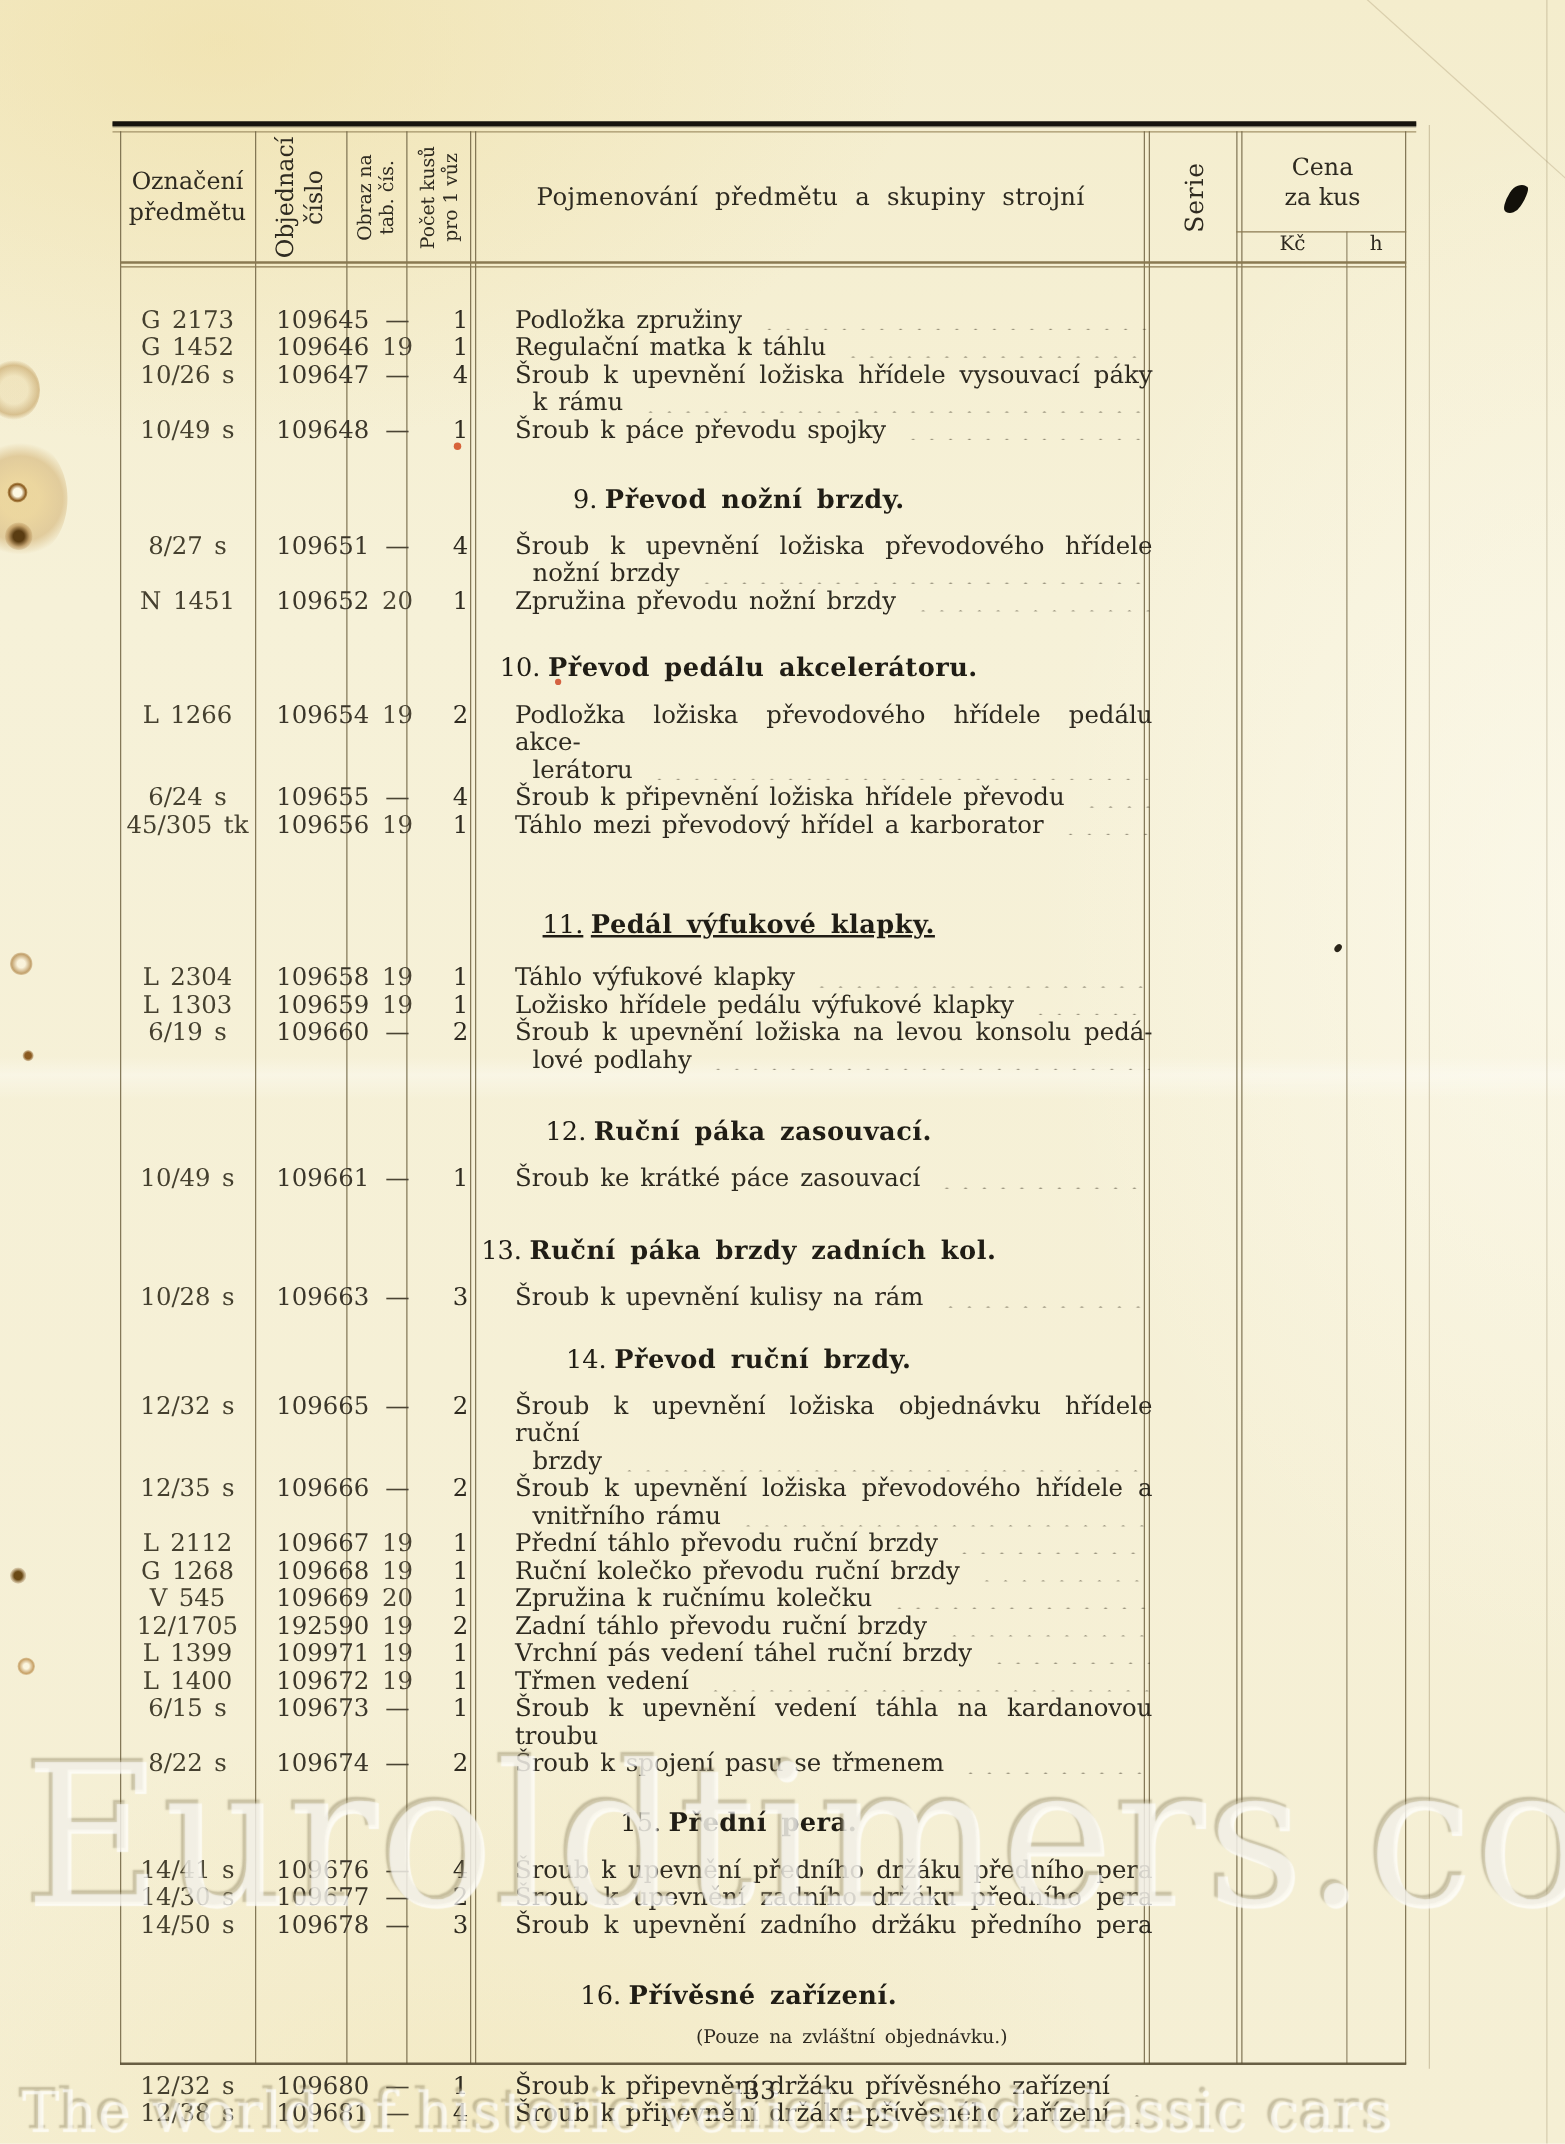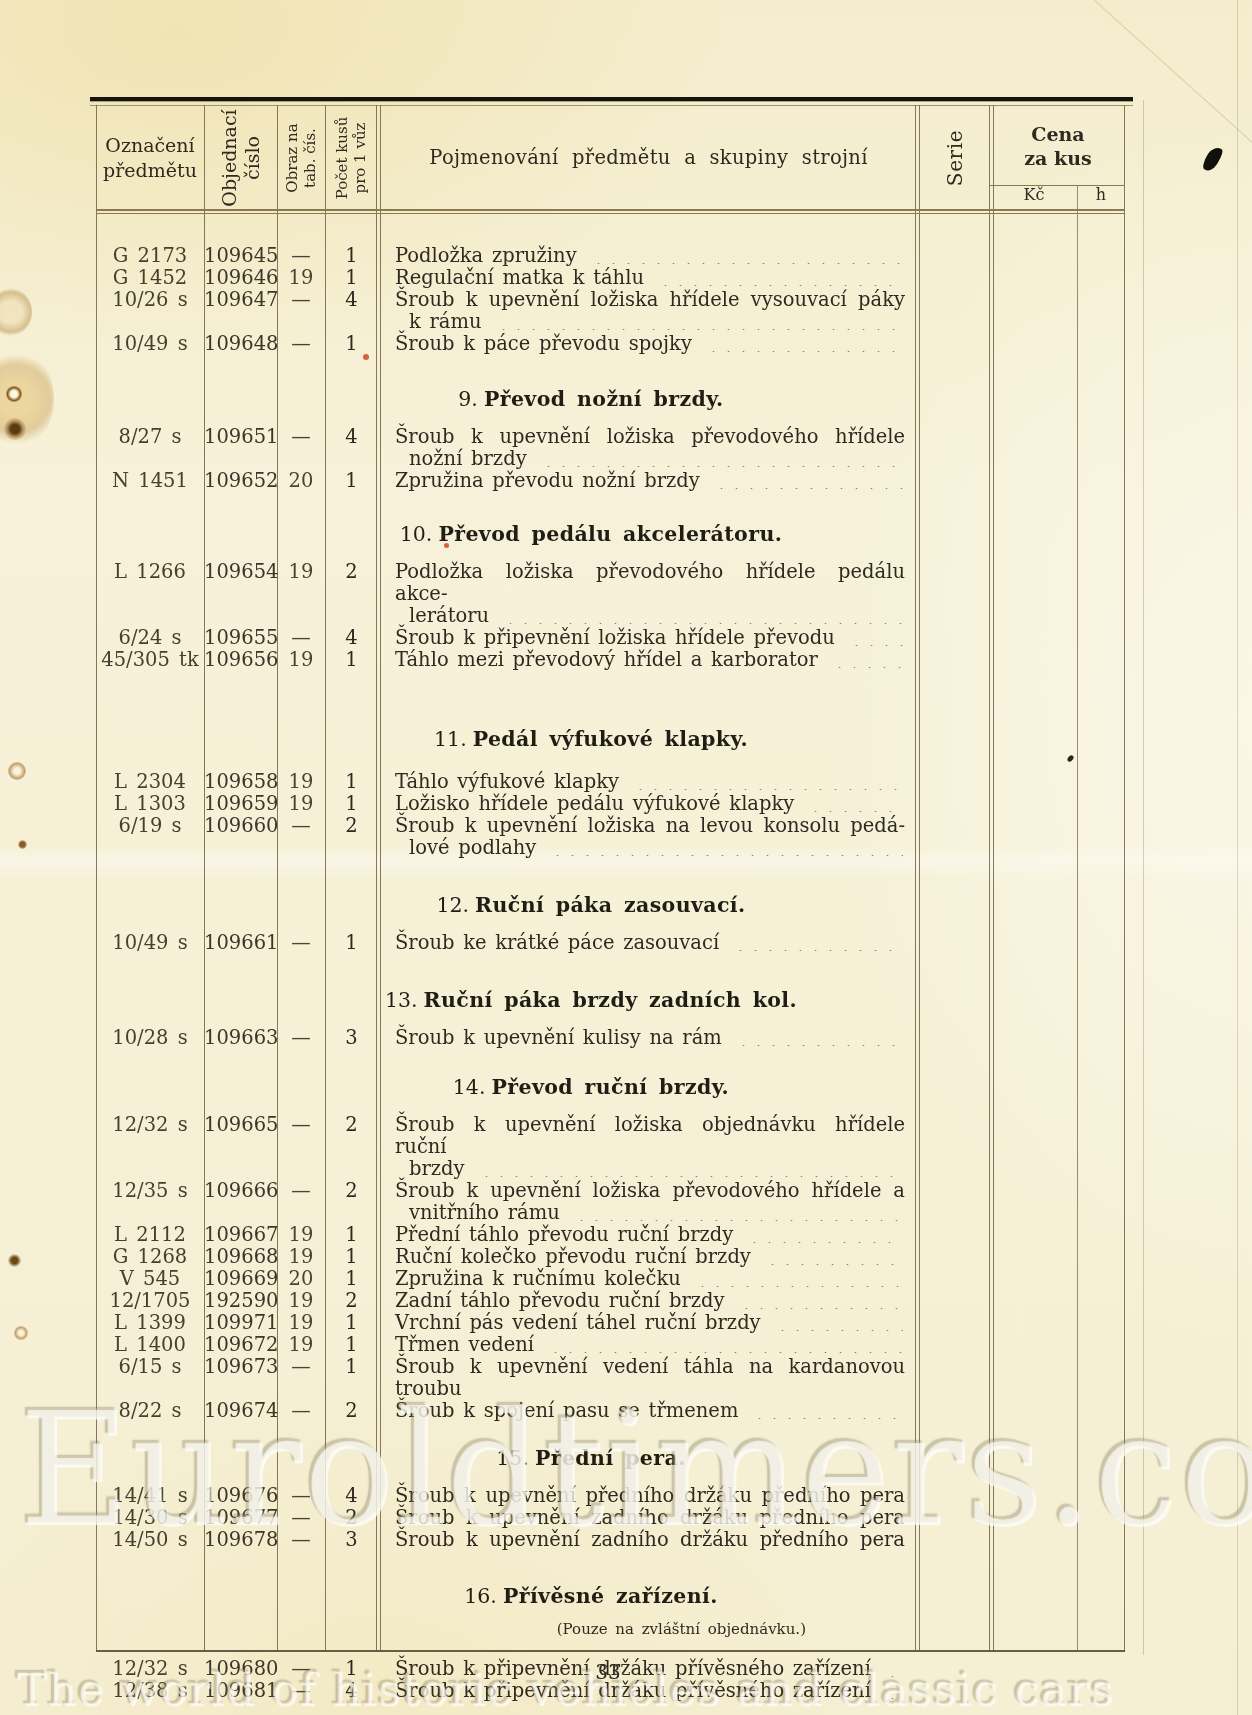--- a/index.html
+++ b/index.html
@@ -30,29 +30,29 @@
   .hc2{width:73px;}
   .hc3{width:48px;}
   .hc4{width:53px;}
   .hc5{width:541px;font-size:19.5px;word-spacing:7px;letter-spacing:.3px;padding:0 24px;box-sizing:border-box;}
   .hc6{width:72px;}
   .hc7{width:134px;flex-direction:column;align-items:stretch;padding:0;}
   .rot{transform:rotate(-90deg);white-space:nowrap;text-align:center;}
   .rot.big{font-size:19px;line-height:23px;}
   .rot.small{font-size:15px;line-height:18px;}
   .rot.serie{font-size:20px;letter-spacing:.6px;}
-  .price-top{height:79px;display:flex;flex-direction:column;align-items:center;justify-content:center;font-size:19px;line-height:24px;font-weight:bold;}
+  .price-top{height:79px;display:flex;flex-direction:column;align-items:center;justify-content:center;font-size:19px;line-height:24px;}
   .price-bottom{height:24px;display:flex;font-size:16px;}
   .price-kc{width:86px;text-align:center;}
   .price-h{width:48px;text-align:center;}
   
   #tbody{position:absolute;left:0;top:118px;width:1029px;padding-top:30px;box-sizing:border-box;color:#2e2a20;}
   .row{display:flex;align-items:flex-start;font-size:19.5px;line-height:22px;}
   .c1{width:108px;text-align:center;color:#45402f;word-spacing:3px;}
-  .c2{width:73px;text-align:center;color:#3b362a;}
+  .c2{width:73px;text-align:center;color:#3b362a;padding-left:17px;}
   .c3{width:48px;text-align:center;color:#4a4434;}
   .c4{width:53px;text-align:center;}
   .c5{width:541px;box-sizing:border-box;padding-left:17px;padding-right:12px;display:flex;flex-direction:column;}
   .line{display:flex;}
   .line.cont{padding-left:14px;}
   .txt{word-spacing:2.5px;}
   .txt.j{flex:1 1 auto;display:block;text-align:justify;text-align-last:justify;padding-right:2px;}
   .lead{flex:1 1 auto;align-self:flex-end;height:12px;margin:0 4px 3px 10px;
     background-image:radial-gradient(circle,rgba(64,57,40,.85) 1.35px,rgba(64,57,40,0) 1.9px);
     background-size:15px 12px;background-position:4px 7px;background-repeat:repeat-x;}
@@ -276,21 +276,21 @@
     <span class="c2">109656</span>
     <span class="c3">19</span>
     <span class="c4">1</span>
     <span class="c5">
             <div class="line">
               <span class="txt">Táhlo mezi převodový hřídel a karborator</span>
               <span class="lead"></span>
             </div>
           </span>
   </div>
-        <div class="sec" style="margin-bottom: 20px; margin-top: 56px;">
+        <div class="sec" style="margin-bottom: 20px; margin-top: 56px; text-decoration: underline;">
     <span class="num">11.</span><span class="ttl">Pedál výfukové klapky.</span>
   </div>
         <div class="row">
     <span class="c1">L 2304</span>
     <span class="c2">109658</span>
     <span class="c3">19</span>
     <span class="c4">1</span>
     <span class="c5">
             <div class="line">
               <span class="txt">Táhlo výfukové klapky</span>

